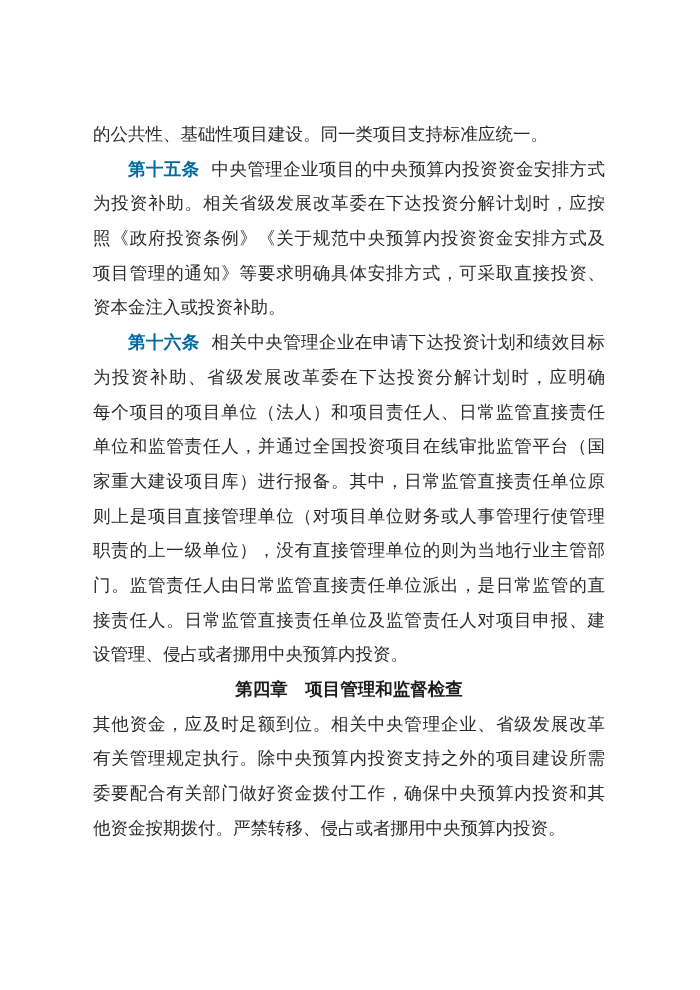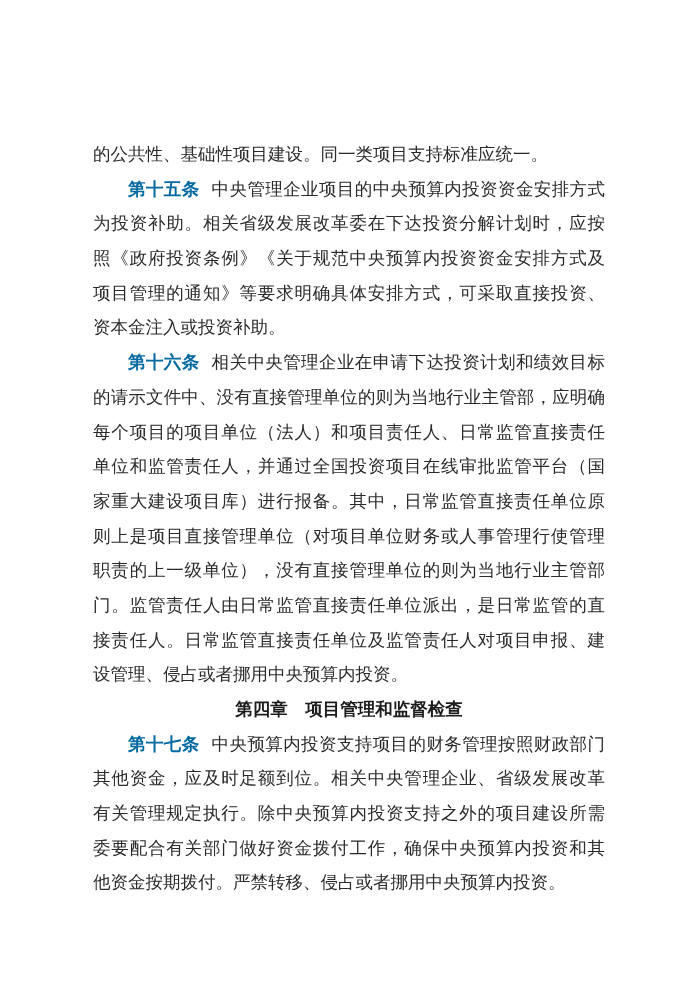--- a/index.html
+++ b/index.html
@@ -12,21 +12,20 @@
     width: 700px;
     height: 990px;
     background: #ffffff;
     overflow: hidden;
   }
   .textblock {
     position: absolute;
     left: 93px;
     top: 117px;
     width: 512px;
-    margin-top: 20px;
   }
   .line {
     height: 34.7px;
     line-height: 34.7px;
     font-family: "Liberation Serif", "DejaVu Serif", serif;
     font-size: 17.5px;
     color: #2a2a2a;
     text-align: left;
     overflow: hidden;
   }
@@ -72,21 +71,21 @@
       <div class="line justify">
     <span>项目管理的通知》等要求明确具体安排方式，可采取直接投资、</span>
   </div>
       <div class="line">
     <span>资本金注入或投资补助。</span>
   </div>
       <div class="line justify indent">
     <span class="lead-bold">第十六条</span><span>相关中央管理企业在申请下达投资计划和绩效目标</span>
   </div>
       <div class="line justify">
-    <span>的请示文件中、没有直接管理单位的则为当地行业主管部，应明确</span>
+    <span>为投资补助、省级发展改革委在下达投资分解计划时，应明确</span>
   </div>
       <div class="line justify">
     <span>每个项目的项目单位（法人）和项目责任人、日常监管直接责任</span>
   </div>
       <div class="line justify">
     <span>单位和监管责任人，并通过全国投资项目在线审批监管平台（国</span>
   </div>
       <div class="line justify">
     <span>家重大建设项目库）进行报备。其中，日常监管直接责任单位原</span>
   </div>
@@ -101,23 +100,20 @@
   </div>
       <div class="line justify">
     <span>接责任人。日常监管直接责任单位及监管责任人对项目申报、建</span>
   </div>
       <div class="line">
     <span>设管理、侵占或者挪用中央预算内投资。</span>
   </div>
       <div class="line heading">
     <span>第四章　项目管理和监督检查</span>
   </div>
-      <div class="line justify indent">
-    <span class="lead-bold">第十七条</span><span>中央预算内投资支持项目的财务管理按照财政部门</span>
-  </div>
       <div class="line justify">
     <span>其他资金，应及时足额到位。相关中央管理企业、省级发展改革</span>
   </div>
       <div class="line justify">
     <span>有关管理规定执行。除中央预算内投资支持之外的项目建设所需</span>
   </div>
       <div class="line justify">
     <span>委要配合有关部门做好资金拨付工作，确保中央预算内投资和其</span>
   </div>
       <div class="line">

